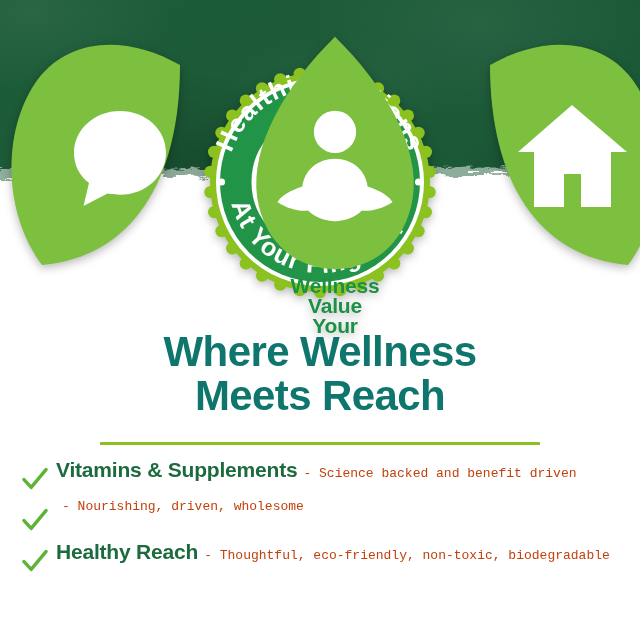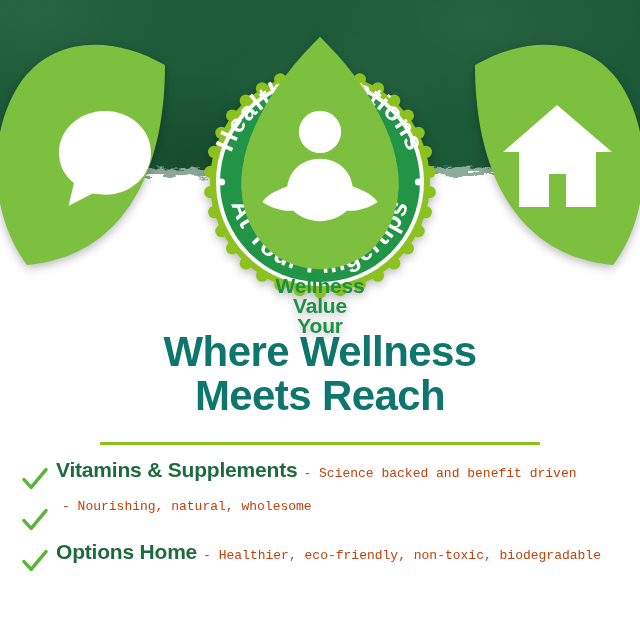--- a/index.html
+++ b/index.html
@@ -36,21 +36,21 @@
 
   
   #badge-wrap{
     position:absolute; left:200px; top:62px; width:240px; height:240px;
     z-index:5;
     filter:drop-shadow(0 3px 5px rgba(0,0,0,.28));
   }
   #badge-wrap svg{ display:block; width:240px; height:240px; }
 
   .badge-inner-text{
-    position:absolute; left:0; top:0; width:240px; height:240px;
+    position:absolute; left:15px; top:0; width:240px; height:240px;
     display:flex; flex-direction:column; align-items:center; justify-content:center;
     pointer-events:none;
   }
   .badge-leaves{
     display:flex; gap:2px; align-items:flex-end; margin-bottom:3px; margin-top:4px;
   }
   .badge-words{
     text-align:center; color:#1a9144; font-weight:bold;
     font-size:21px; line-height:20px; letter-spacing:-.2px;
   }
@@ -246,26 +246,26 @@
     <span class="feature-desc">- Science backed and benefit driven</span>
   </div>
 
 
   <div class="feature-row">
     <span class="check-icon">
       <svg width="26" height="24" viewBox="0 0 26 24">
         <path d="M2 12.6 L9.2 20.4 L24 2.6" fill="none" stroke="#5cb335" stroke-width="3.4" stroke-linecap="round" stroke-linejoin="round"></path>
       </svg>
     </span>
-    <span class="feature-desc">- Nourishing, natural, wholesome</span>
+    <span class="feature-desc">- Nourishing, driven, wholesome</span>
   </div>
 
   <div class="feature-row">
     <span class="check-icon">
       <svg width="26" height="24" viewBox="0 0 26 24">
         <path d="M2 12.6 L9.2 20.4 L24 2.6" fill="none" stroke="#5cb335" stroke-width="3.4" stroke-linecap="round" stroke-linejoin="round"></path>
       </svg>
     </span>
-    <span class="feature-title">Options Home</span>
-    <span class="feature-desc">- Healthier, eco-friendly, non-toxic, biodegradable</span>
+    <span class="feature-title">Healthy Reach</span>
+    <span class="feature-desc">- Thoughtful, eco-friendly, non-toxic, biodegradable</span>
   </div>
 
 </div>
 
 </body></html>

